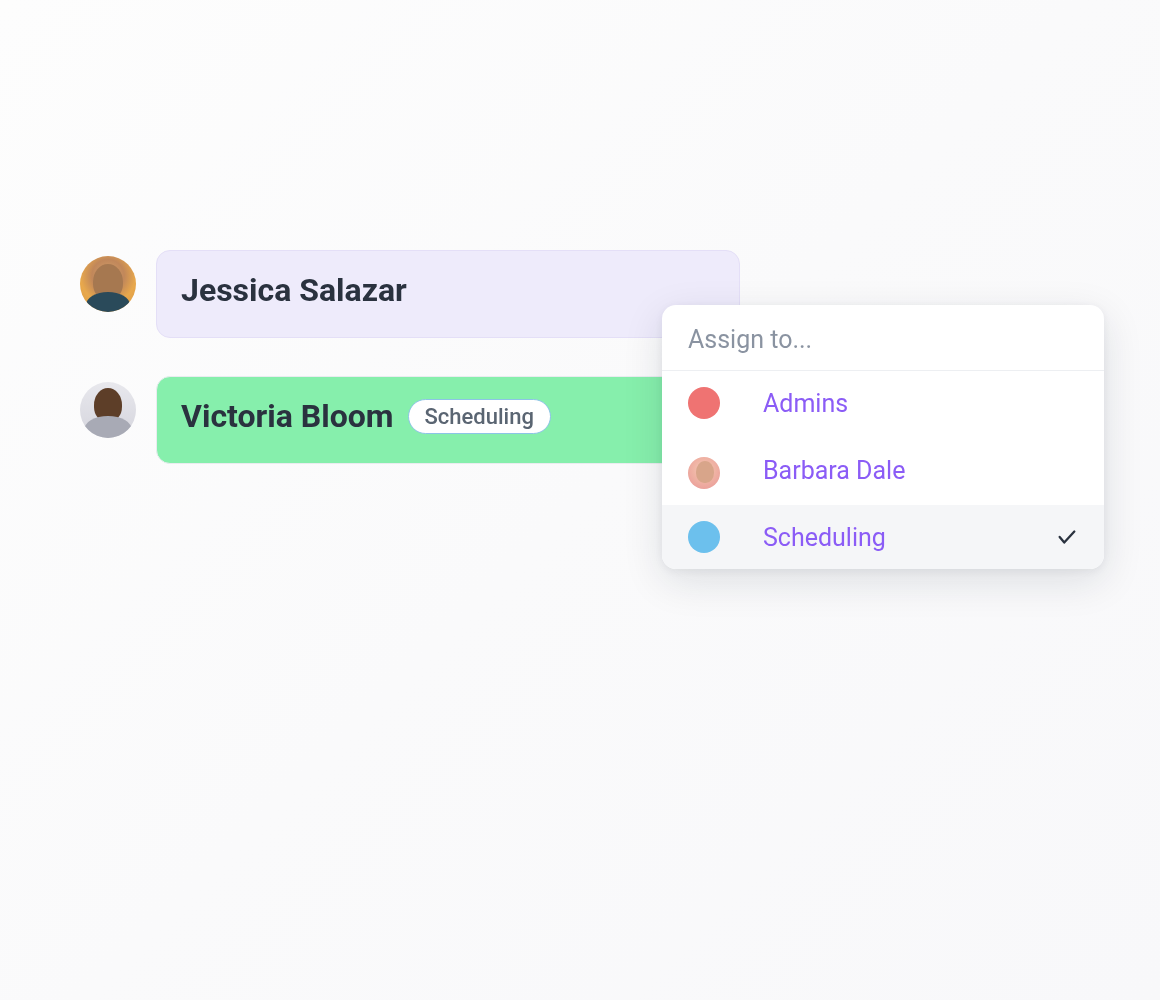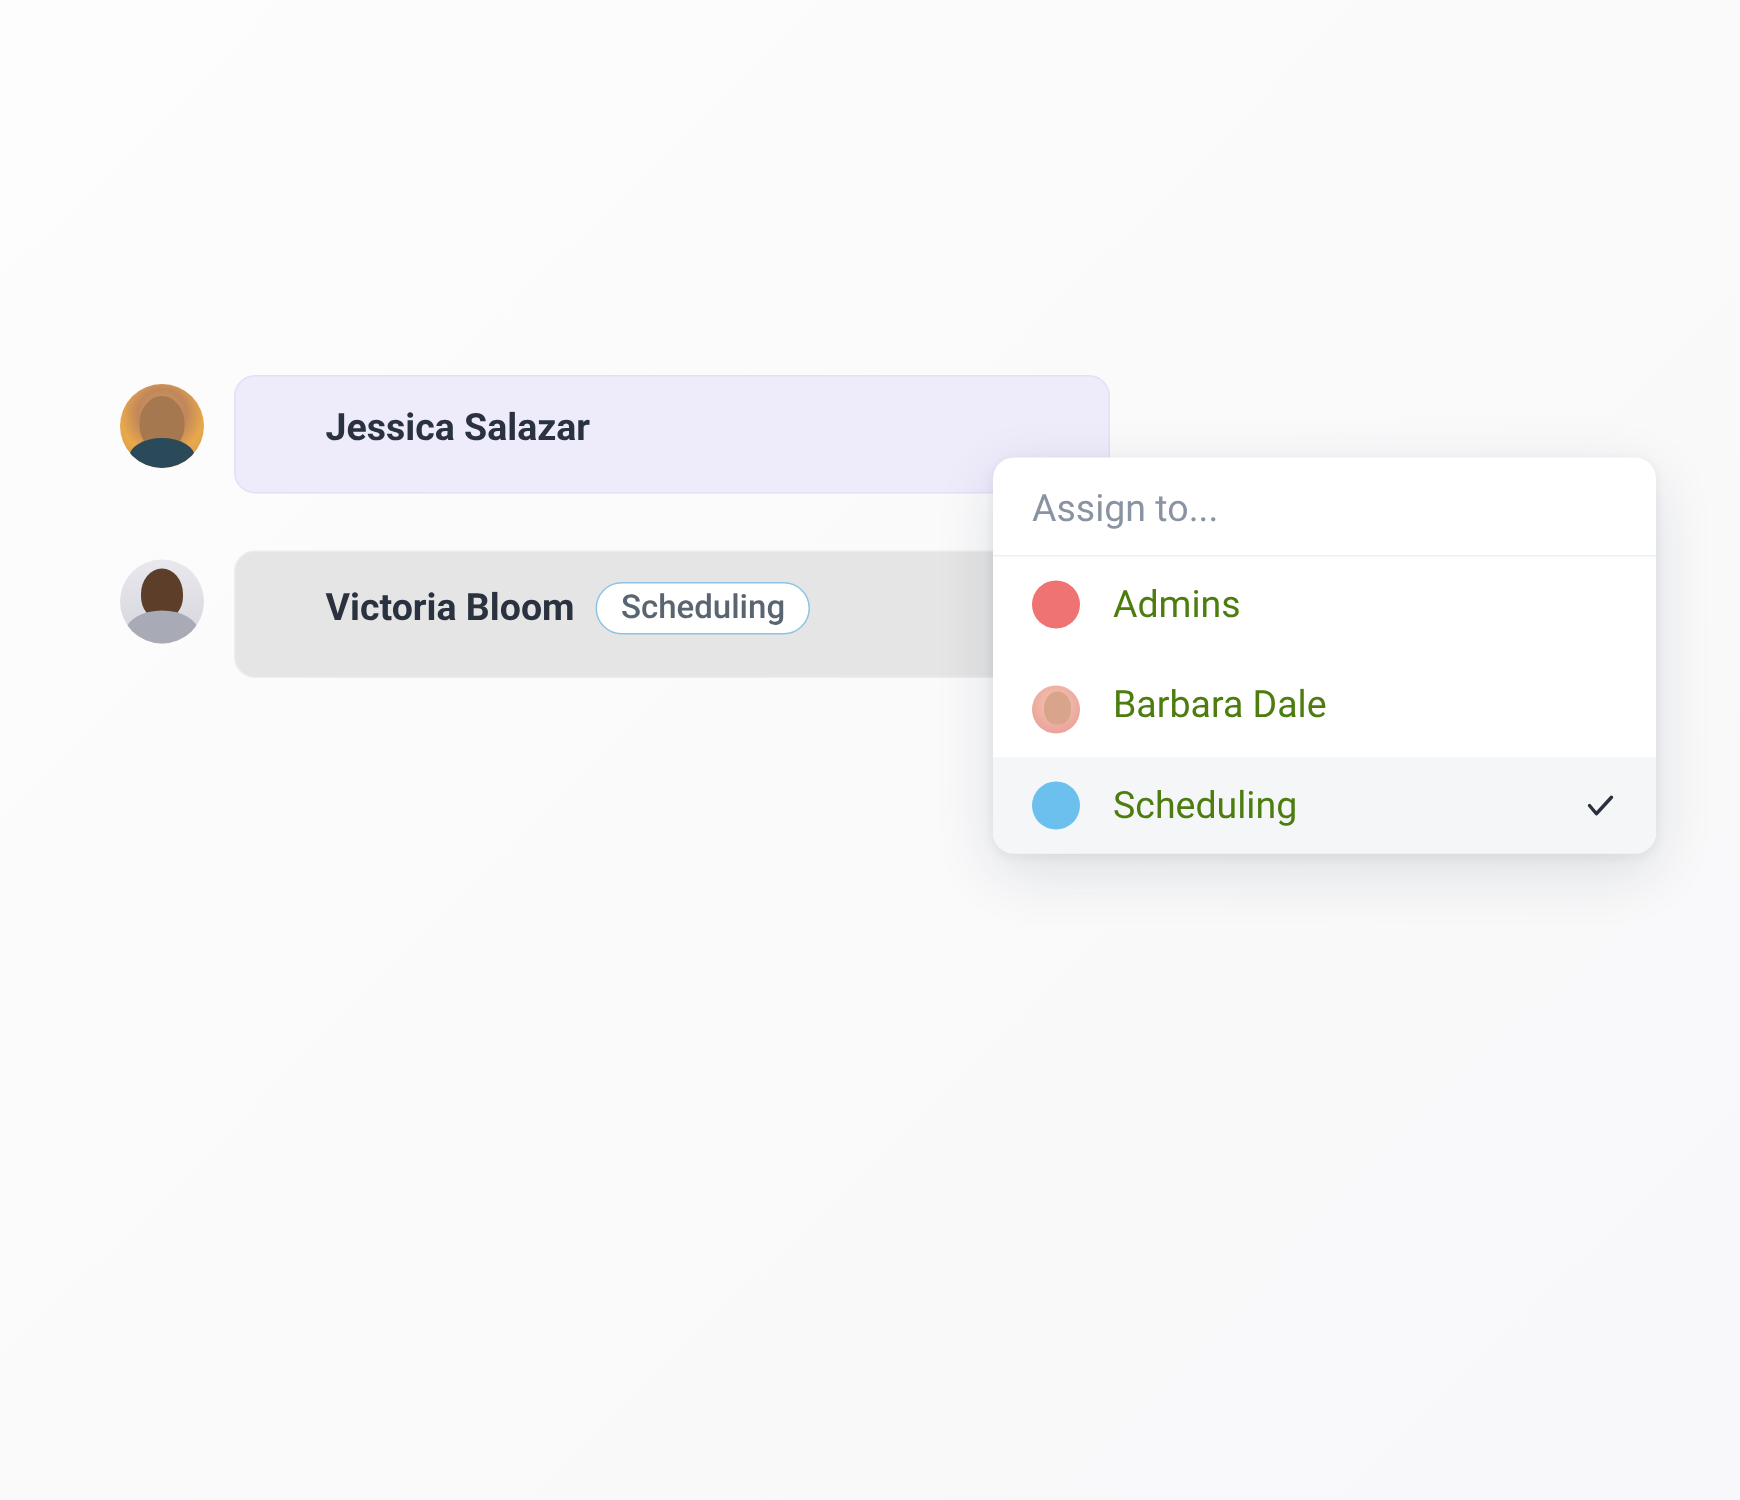--- a/index.html
+++ b/index.html
@@ -111,36 +111,35 @@
       border-radius: 14px;
       padding: 20px 24px;
     }
     
     .bubble-purple {
       background: #eeebfb;
       border: 1px solid #e4dff7;
     }
     
     .bubble-white {
-      background: #e5e5e5;
+      background: #86efac;
       border: 1px solid #eaecf0;
     }
     
     .message-header {
       display: flex;
       align-items: center;
       gap: 14px;
       margin-bottom: 8px;
     }
     
     .sender-name {
-      font-size: 25px;
+      font-size: 32px;
       font-weight: 700;
       color: #2a323f;
-      margin-left: 36px;
     }
     
     .tag-pill {
       display: inline-flex;
       align-items: center;
       padding: 4px 16px;
       border-radius: 999px;
       background: #ffffff;
       border: 1.5px solid #8cc4e6;
       color: #5a6572;
@@ -193,22 +192,23 @@
       flex-shrink: 0;
     }
     
     .dot-red { background: #ef7372; }
     .dot-orange { background: #efaa4d; }
     .dot-blue { background: #6cc0ed; }
     
     .dropdown-label {
       flex: 1;
       font-size: 25px;
-      color: #4d7c0f;
+      color: #8b5cf6;
       font-weight: 400;
+      margin-left: 21px;
     }
     
     .check-icon {
       width: 22px;
       height: 22px;
       flex-shrink: 0;
     }
     
     .small-avatar {
       width: 32px;

